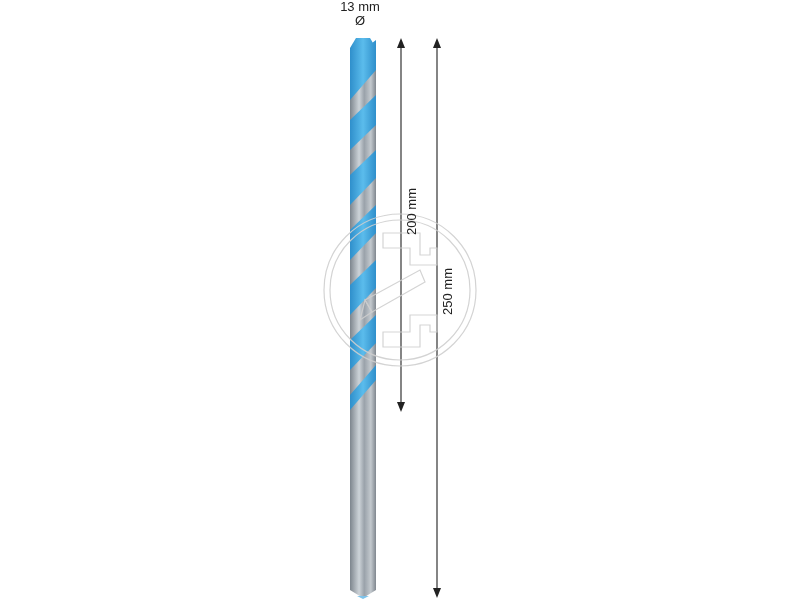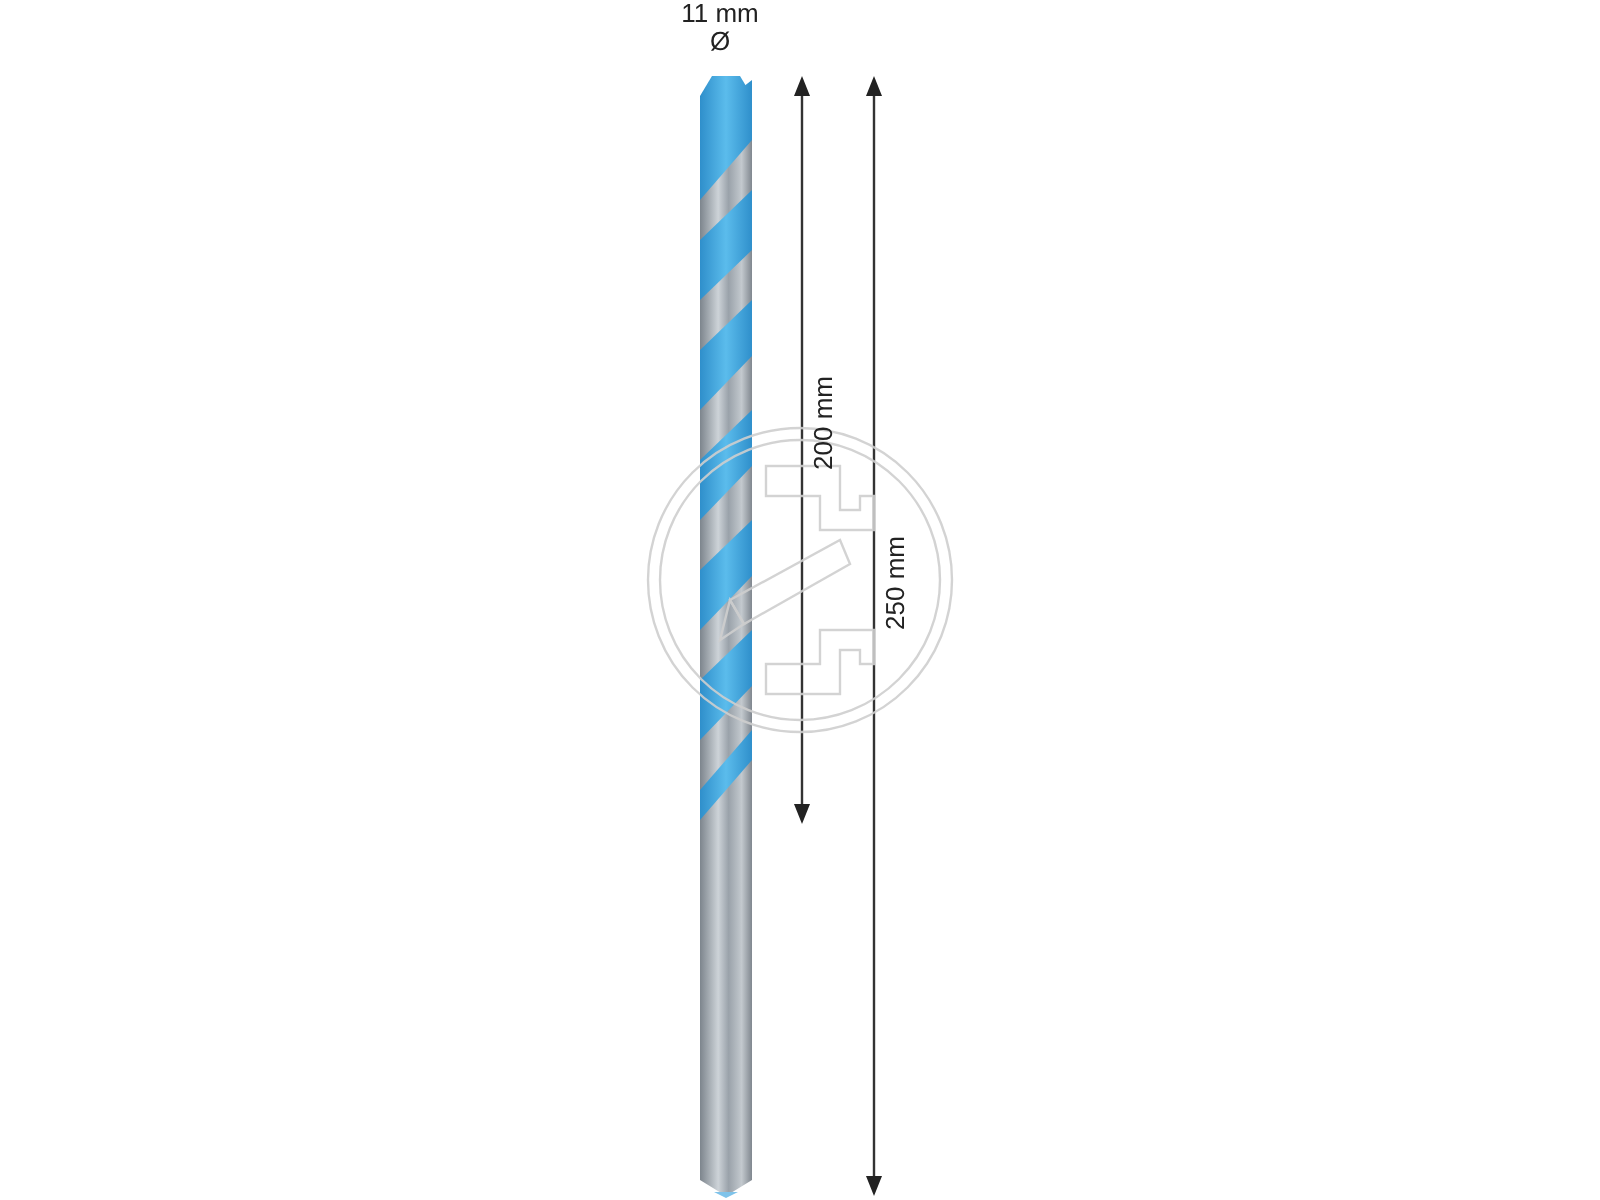--- a/index.html
+++ b/index.html
@@ -6,21 +6,21 @@
   body { width: 800px; height: 600px; position: relative; overflow: hidden; font-family: "Liberation Sans", sans-serif; }
   .label { position: absolute; color: #222; font-size: 13px; text-align: center; }
   .dia-label { left: 330px; top: 0px; width: 60px; line-height: 14px; }
   .vlabel { position: absolute; color: #222; font-size: 13px; transform: rotate(-90deg); transform-origin: center; white-space: nowrap; }
   svg { position: absolute; left: 0; top: 0; }
 </style>
 </head>
 <body>
 
 <div class="label dia-label">
-  <div>11 mm</div>
+  <div>13 mm</div>
   <div>Ø</div>
 </div>
 
 <svg width="800" height="600" viewBox="0 0 800 600">
   <defs>
     <linearGradient id="shank" x1="0" x2="1" y1="0" y2="0">
       <stop offset="0" stop-color="#7d858d"></stop>
       <stop offset="0.35" stop-color="#cdd3d8"></stop>
       <stop offset="0.55" stop-color="#9aa2aa"></stop>
       <stop offset="0.8" stop-color="#c3c9ce"></stop>

